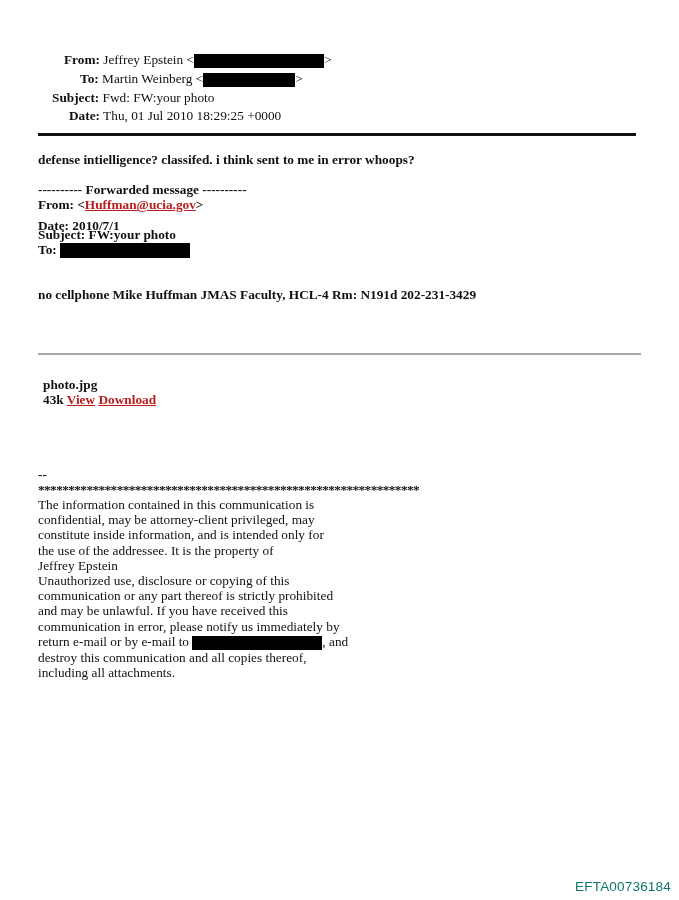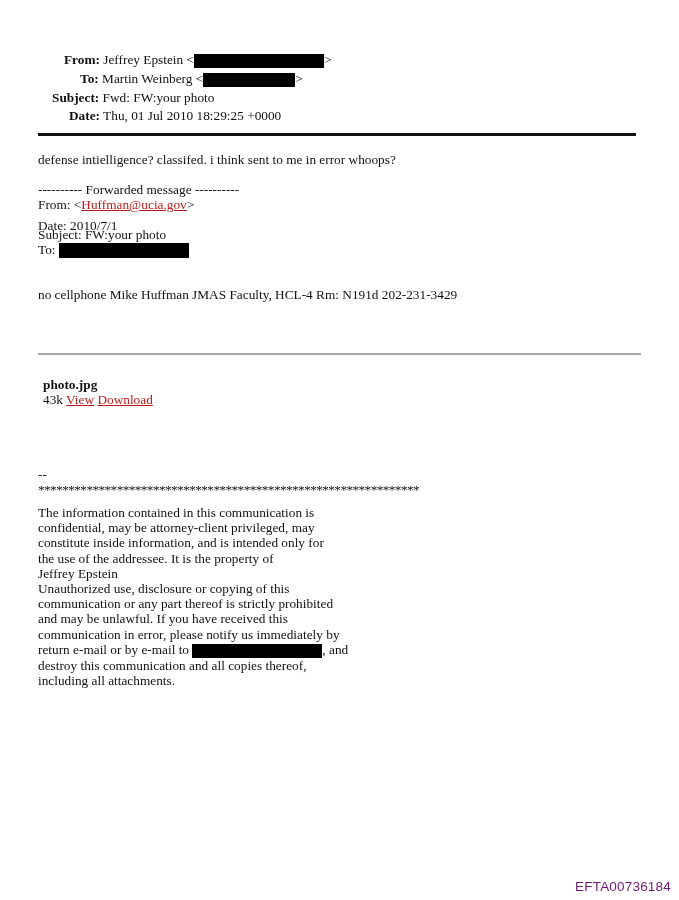--- a/index.html
+++ b/index.html
@@ -10,43 +10,43 @@
     body {
       width: 679px;
       height: 900px;
       position: relative;
       overflow: hidden;
       font-family: "Liberation Serif", "DejaVu Serif", serif;
       color: #111111;
       font-size: 13.3px;
       line-height: 15px;
     }
-    .abs { position: absolute; white-space: nowrap; }
+    .abs { position: absolute; white-space: nowrap; font-weight: bold; }
 
     
     .hdr-row { position: absolute; white-space: nowrap; height: 18px; line-height: 18px; }
     .hdr-label { font-weight: bold; display: inline-block; text-align: right; margin-top: 9px; }
     .redact { display: inline-block; background: #000; vertical-align: middle; }
 
     .rule-black {
       position: absolute; left: 38px; top: 133px; width: 598px; height: 3px; background: #111;
     }
     .rule-gray {
       position: absolute; left: 38px; top: 353px; width: 603px; height: 2px; background: #a6a6a6;
     }
 
     a.link { color: #b91c1c; text-decoration: underline; }
 
-    .disclaimer { position: absolute; left: 38px; top: 497px; line-height: 15.2px; margin-top: 8px; }
+    .disclaimer { position: absolute; left: 38px; top: 497px; line-height: 15.2px; }
     .disclaimer div { white-space: nowrap; }
 
     .bates {
       position: absolute; right: 8px; top: 879px;
       font-family: "Liberation Sans", "DejaVu Sans", sans-serif;
-      font-size: 13.5px; color: #701a75; letter-spacing: 0.2px;
+      font-size: 13.5px; color: #0f766e; letter-spacing: 0.2px;
     }
   </style>
 </head>
 <body>
 
 <div class="hdr-row" style="left:64px; top:42px;">
   <span class="hdr-label">From:</span>
   <span>Jeffrey Epstein &lt;</span><span class="redact" style="width:130px;height:14px;"></span><span>&gt;</span>
 </div>
 <div class="hdr-row" style="left:80px; top:61px;">

